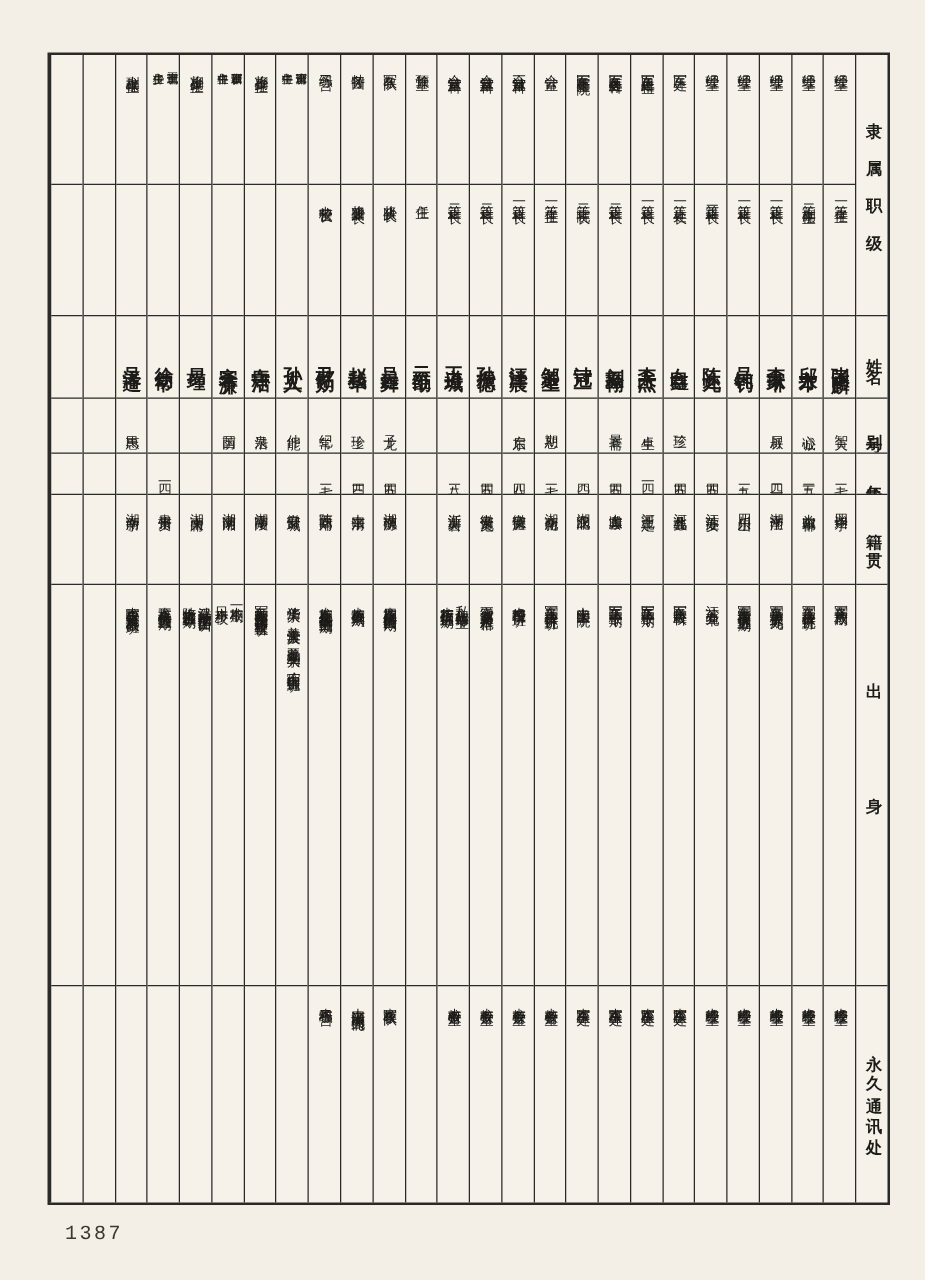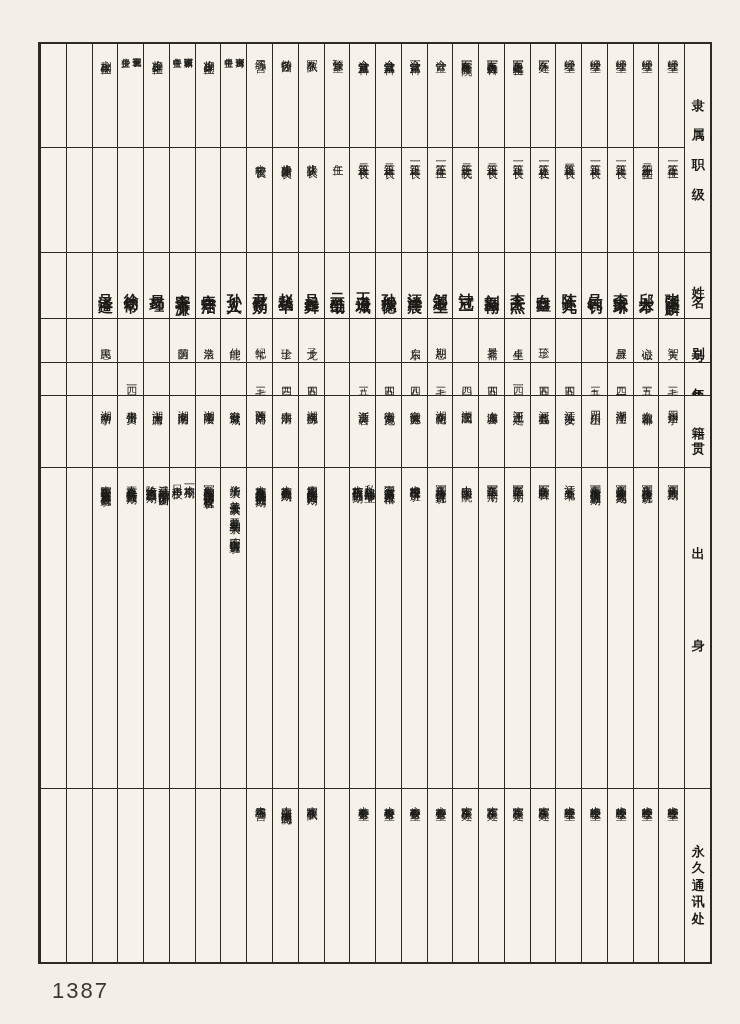--- a/index.html
+++ b/index.html
@@ -64,22 +64,22 @@
   .ls-rank  { letter-spacing:30px; }
   .ls-name  { letter-spacing:9px;  }
   .ls-hao   { letter-spacing:3px;  }
   .ls-age   { letter-spacing:1px;  }
   .ls-native{ letter-spacing:15px; }
   .ls-edu   { letter-spacing:92px; }
   .ls-addr  { letter-spacing:17px; }
 
   .page-num {
     position:absolute; left:52px; top:978px;
-    font-family:Liberation Sans, sans-serif;
-    font-size:22px; color:#3a382f; letter-spacing:2px;
+    font-family:Liberation Mono, monospace;
+    font-size:16px; color:#3a382f; letter-spacing:2px;
   }
 </style>
 </head>
 <body>
 
 <div class="page">
 
   <div class="scan-table" id="roster-table">
 
     <div class="col">

